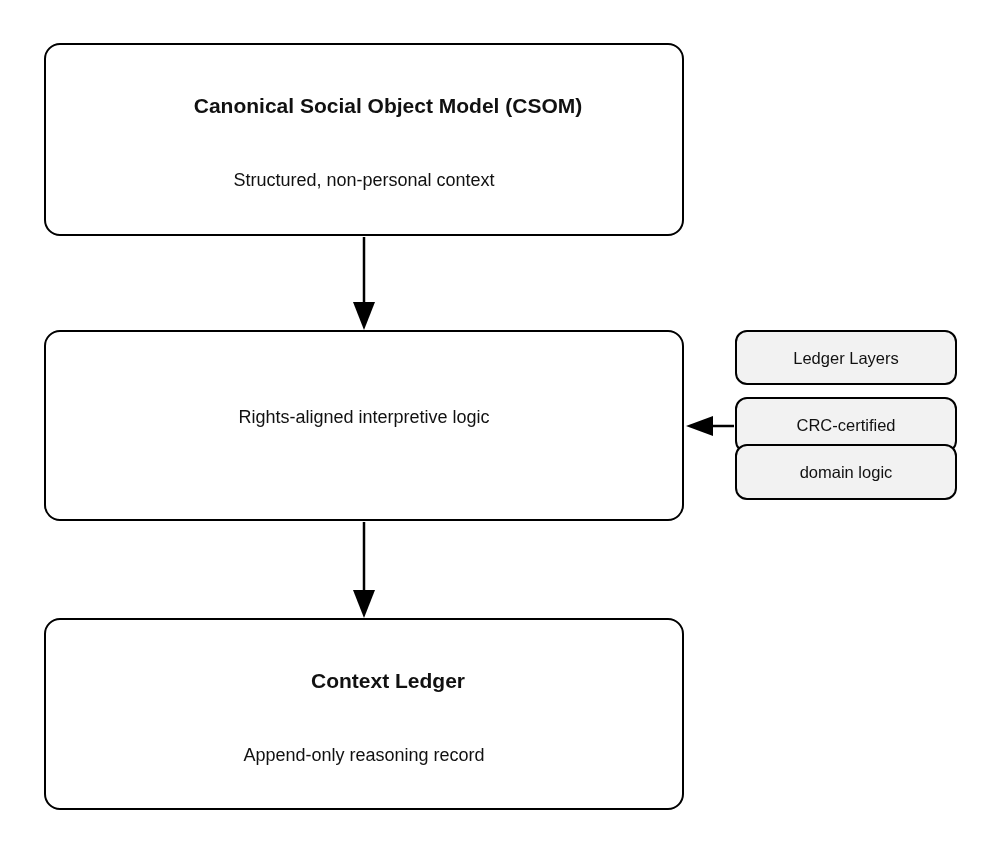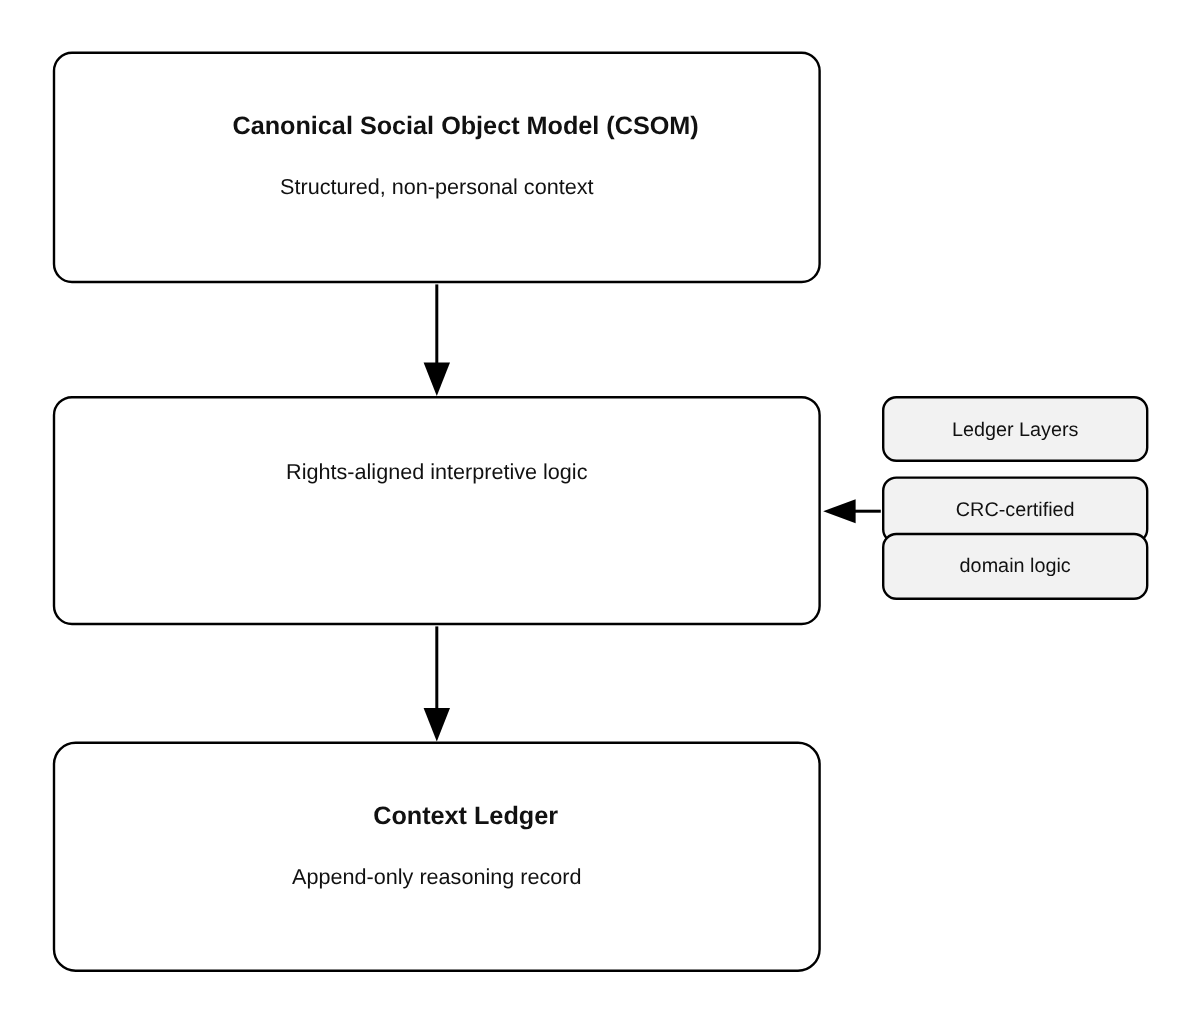--- a/index.html
+++ b/index.html
@@ -41,24 +41,25 @@
     font-weight: 700;
     line-height: 26px;
     color: var(--text);
     margin-left: 48px;
   }
   .main-node .node-subtitle {
     font-size: 18px;
     font-weight: 400;
     line-height: 26px;
     color: var(--text);
+    margin-top: 24px;
   }
   #node-csom   { top: 43px;  height: 193px; }
   #node-sre    { top: 330px; height: 191px; }
-  #node-ledger { top: 618px; height: 192px; border-radius: 19px; }
+  #node-ledger { top: 618px; height: 192px; }
 
   .side-node {
     position: absolute;
     left: 735px;
     width: 222px;
     background: var(--side-node-fill);
     border: 2px solid var(--stroke);
     border-radius: 12px;
     display: flex;
     align-items: center;

